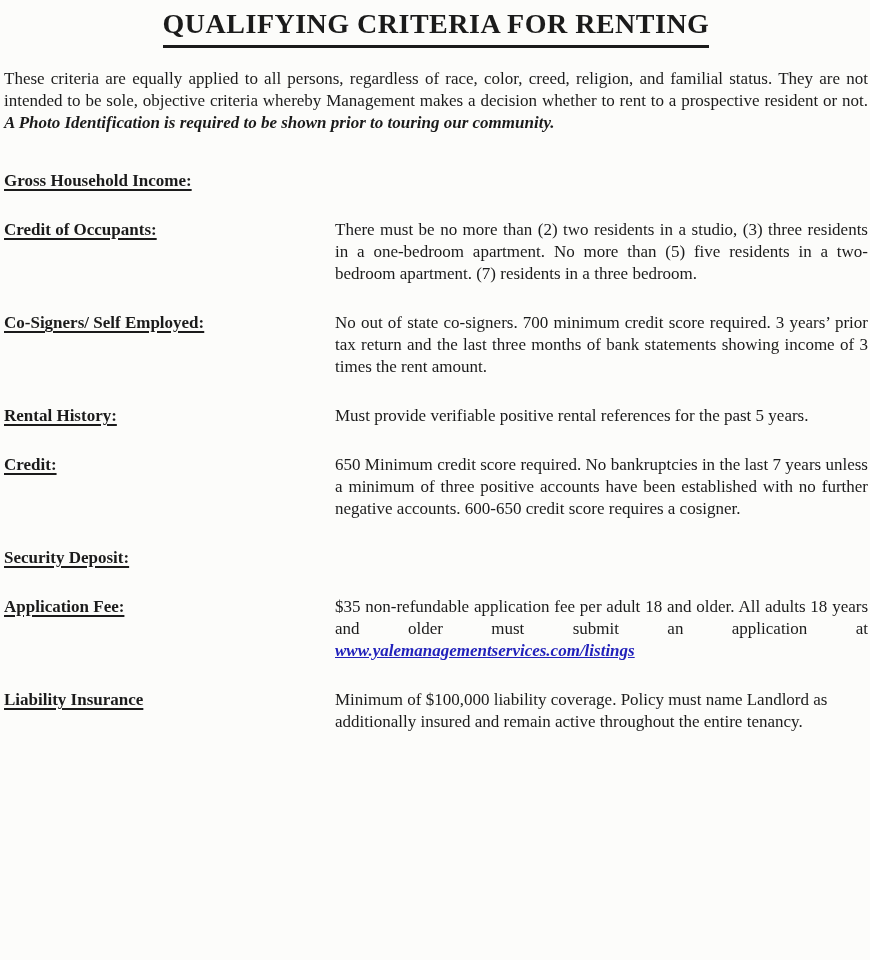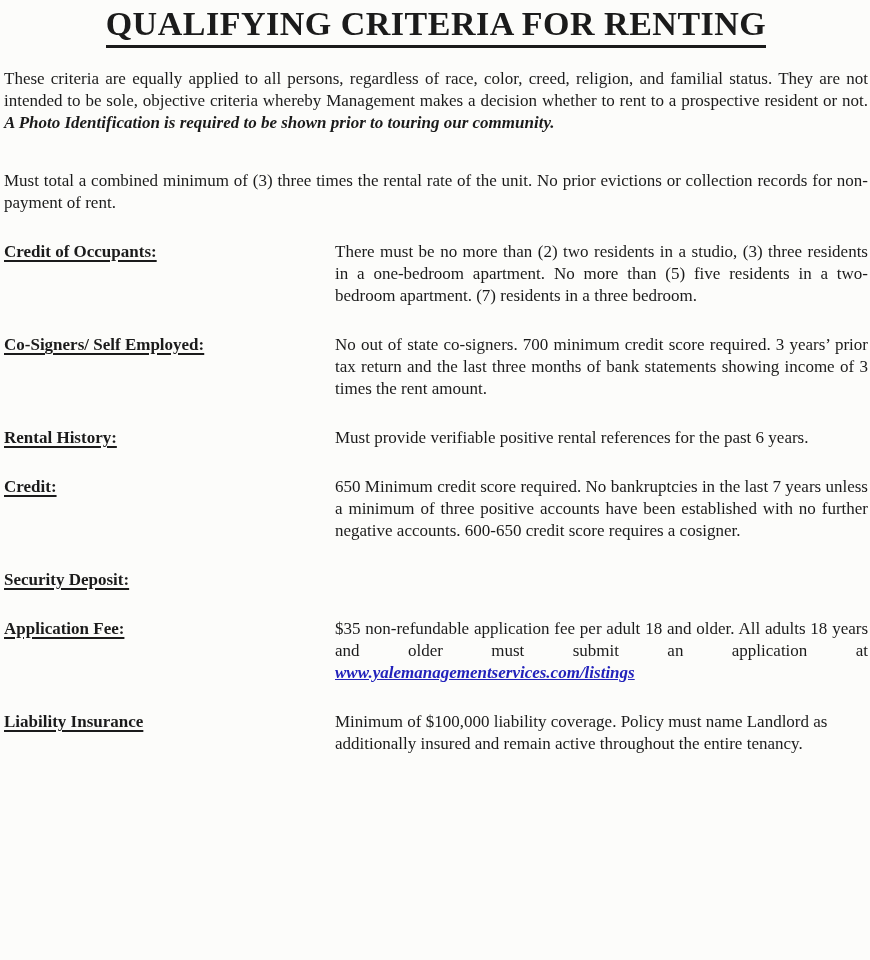--- a/index.html
+++ b/index.html
@@ -15,21 +15,21 @@
     color: #1b1b1b;
     font-family: "Liberation Serif", "DejaVu Serif", serif;
     font-size: 17px;
     line-height: 22px;
     padding: 4px 2px 0 4px;
     overflow: hidden;
   }
   .doc-title {
     margin: 0 0 20px 0;
     text-align: center;
-    font-size: 34px;
+    font-size: 28px;
     line-height: 40px;
     font-weight: bold;
     letter-spacing: 0.5px;
   }
   .doc-title .title-text {
     display: inline-block;
     border-bottom: 3px solid #1b1b1b;
     padding-bottom: 1px;
   }
   .intro {
@@ -80,21 +80,23 @@
   </h1>
 
   <p class="intro">
     <span>These criteria are equally applied to all persons, regardless of race, color, creed, religion, and familial status. They are not intended to be sole, objective criteria whereby Management makes a decision whether to rent to a prospective resident or not.</span>
     <strong class="intro-em">A Photo Identification is required to be shown prior to touring our community.</strong>
   </p>
 
   <div class="criteria-list">
 
     <div class="criteria-row">
-      <div class="body-cell">Must total a combined minimum of (3) three times the rental rate of the unit. No prior evictions or collection records for non-payment of rent.</div>
+      <div class="label-cell">
+        <span class="label-text">Gross Household Income:</span>
+      </div>
     </div>
 
 
     <div class="criteria-row">
       <div class="label-cell">
         <span class="label-text">Credit of Occupants:</span>
       </div>
       <div class="body-cell">There must be no more than (2) two residents in a studio, (3) three residents in a one-bedroom apartment. No more than (5) five residents in a two-bedroom apartment. (7) residents in a three bedroom.</div>
     </div>
 
@@ -102,21 +104,21 @@
       <div class="label-cell">
         <span class="label-text">Co-Signers/ Self Employed:</span>
       </div>
       <div class="body-cell">No out of state co-signers. 700 minimum credit score required. 3 years’ prior tax return and the last three months of bank statements showing income of 3 times the rent amount.</div>
     </div>
 
     <div class="criteria-row">
       <div class="label-cell">
         <span class="label-text">Rental History:</span>
       </div>
-      <div class="body-cell">Must provide verifiable positive rental references for the past 6 years.</div>
+      <div class="body-cell">Must provide verifiable positive rental references for the past 5 years.</div>
     </div>
 
     <div class="criteria-row">
       <div class="label-cell">
         <span class="label-text">Credit:</span>
       </div>
       <div class="body-cell">650 Minimum credit score required. No bankruptcies in the last 7 years unless a minimum of three positive accounts have been established with no further negative accounts. 600-650 credit score requires a cosigner.</div>
     </div>
 
     <div class="criteria-row">

